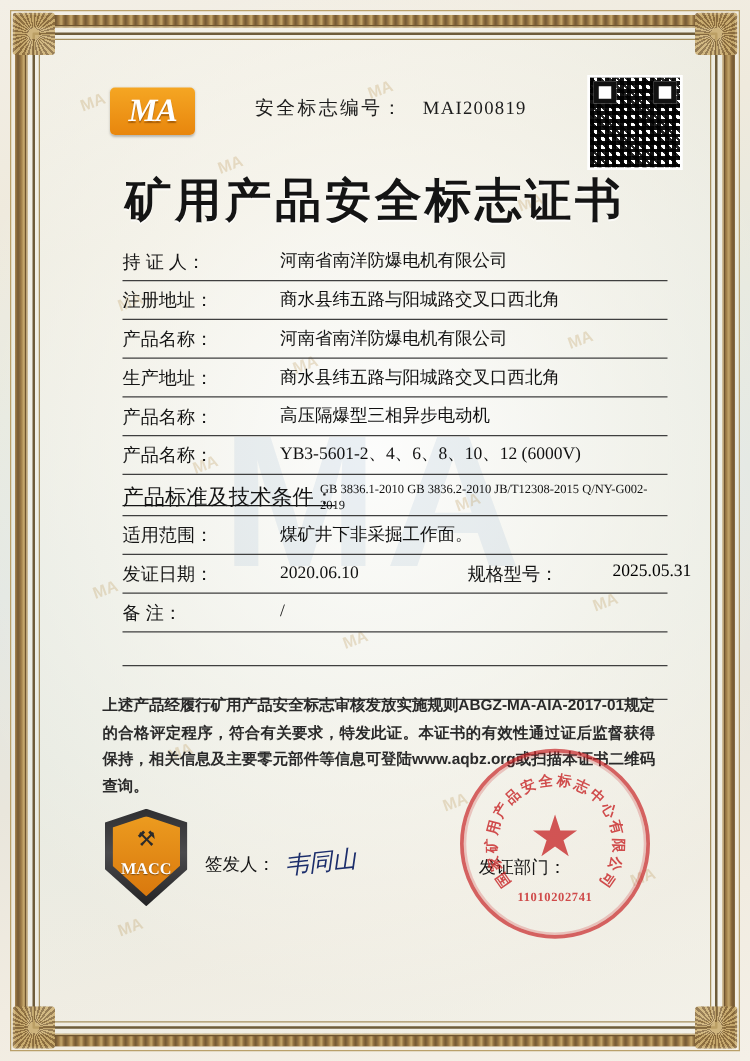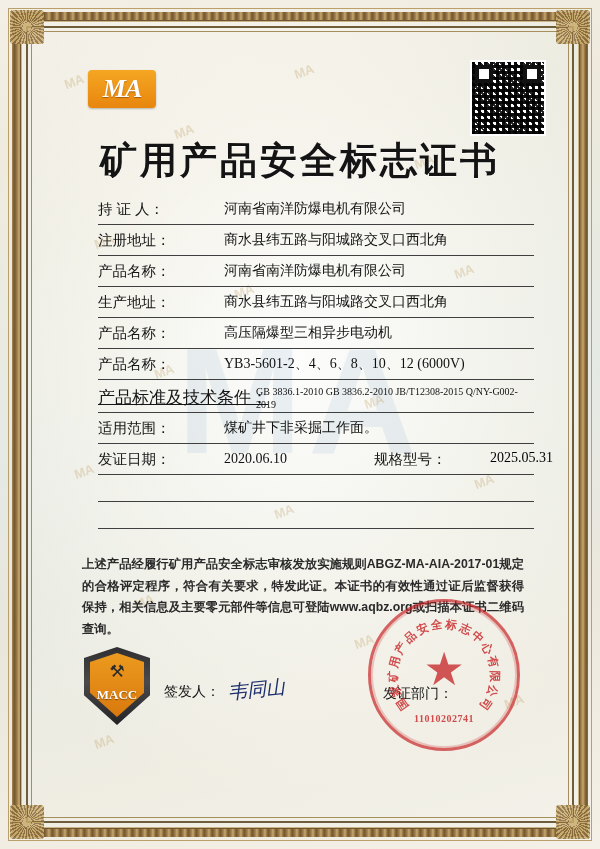--- a/index.html
+++ b/index.html
@@ -387,20 +387,24 @@
     <div class="wm-tile" style="left:470px; top:660px;">MA</div>
     <div class="wm-tile" style="left:60px;  top:700px;">MA</div>
   </div>
 
   <div class="content">
 
     <div class="header">
       <div class="ma-logo">
         <span>MA</span>
       </div>
+      <div class="cert-no">
+        <span class="label">安全标志编号：</span>
+        <span class="value">MAI200819</span>
+      </div>
       <div class="qr"></div>
     </div>
 
     <div class="title">矿用产品安全标志证书</div>
 
     <div class="fields">
 
       <div class="row">
         <div class="lbl">持  证  人：</div>
         <div class="val">河南省南洋防爆电机有限公司</div>
@@ -441,20 +445,24 @@
         <div class="val">煤矿井下非采掘工作面。</div>
       </div>
 
       <div class="row two">
         <div class="lbl">发证日期：</div>
         <div class="val serif" style="flex:0 0 150px;">2020.06.10</div>
         <div class="lbl2">规格型号：</div>
         <div class="val2">2025.05.31</div>
       </div>
 
+      <div class="row">
+        <div class="lbl">备    注：</div>
+        <div class="val serif">/</div>
+      </div>
 
       <div class="spacer-row"></div>
       <div class="spacer-row"></div>
 
     </div>
 
     <div class="legal">上述产品经履行矿用产品安全标志审核发放实施规则ABGZ-MA-AIA-2017-01规定的合格评定程序，符合有关要求，特发此证。本证书的有效性通过证后监督获得保持，相关信息及主要零元部件等信息可登陆www.aqbz.org或扫描本证书二维码查询。</div>
 
     <div class="macc-badge">
       <div class="macc-shield"></div>

